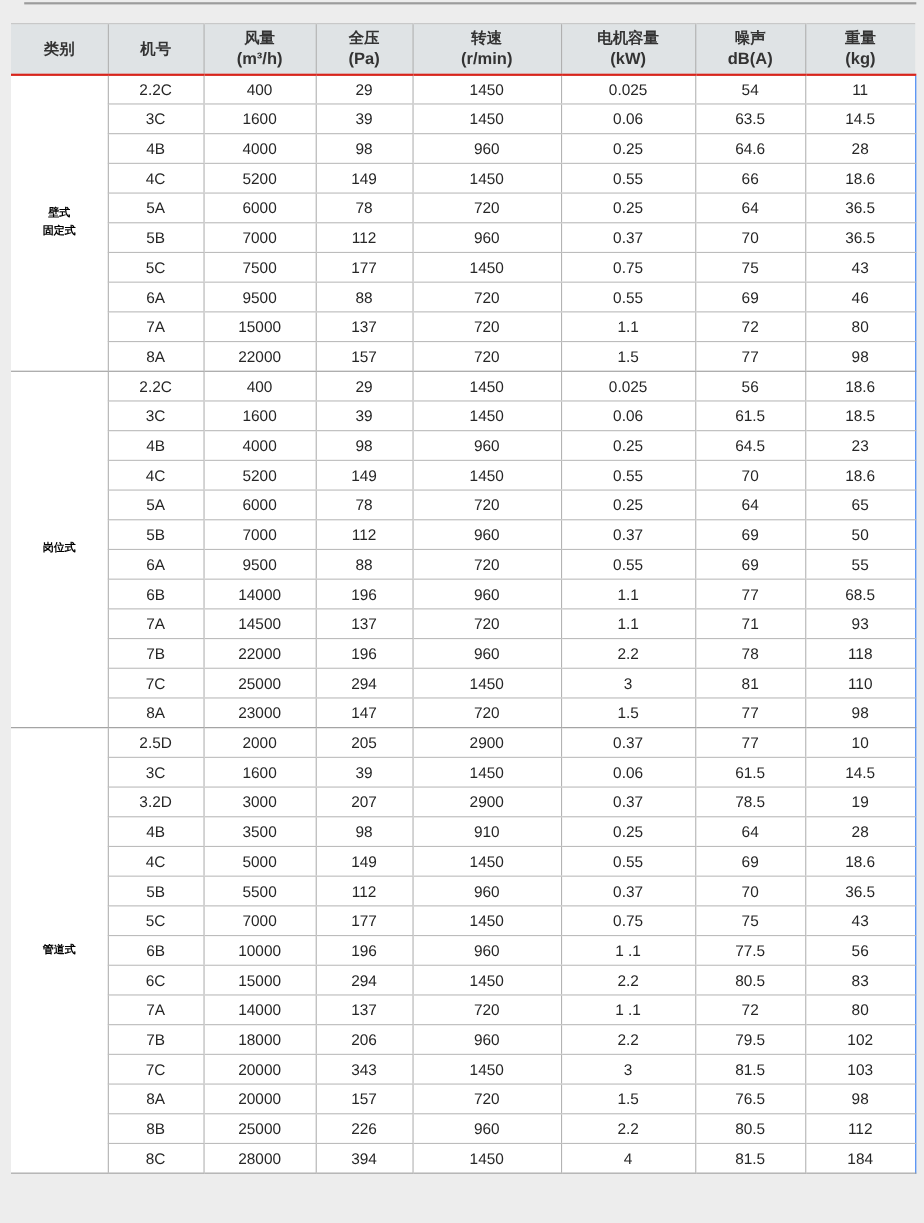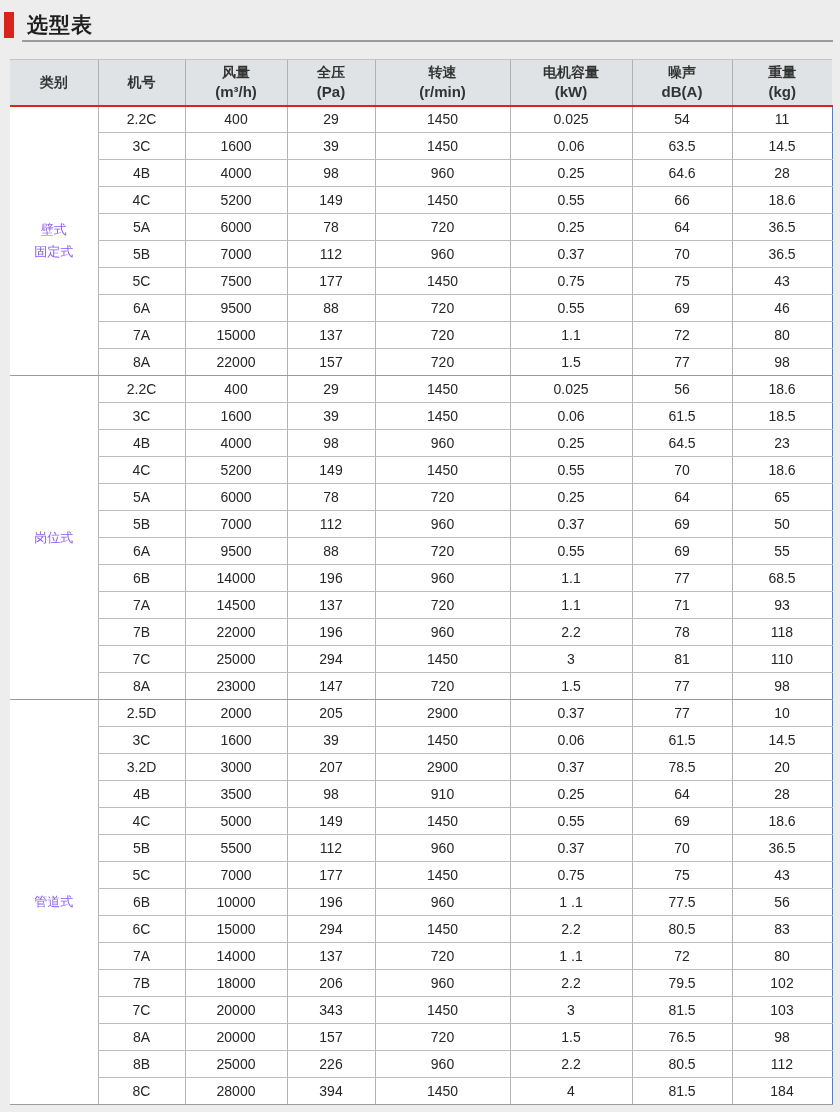--- a/index.html
+++ b/index.html
@@ -36,35 +36,31 @@
     height:27px; padding:0;
     background:#ffffff;
     text-align:center; vertical-align:middle;
     font-size:14px; color:#262626;
     border-bottom:1px solid var(--row-line);
     border-left:1px solid #b3b3b3;
   }
   tbody tr td:last-child { border-right:1px solid #3b82f6; }
   tbody td.cat {
     border-left:none;
-    font-size:13px; font-weight:normal; color:#8b5cf6;
+    font-size:10px; font-weight:bold; color:#000000;
     white-space:pre-line; line-height:1.65;
     border-bottom:1px solid var(--group-line);
   }
   tbody td.grp-end { border-bottom:1px solid var(--group-line); }
 </style>
 </head>
 <body>
 
 <div class="page">
 
-  <header class="title-row">
-    <span class="red-bar"></span>
-    <h1 class="title">选型表</h1>
-  </header>
   <div class="title-underline"></div>
 
   <table class="sel">
     <colgroup>
       <col style="width:88px">
         <col style="width:87px">
         <col style="width:102px">
         <col style="width:88px">
       <col style="width:135px">
         <col style="width:122px">
@@ -328,21 +324,21 @@
           <td>61.5</td>
           <td>14.5</td>
         </tr>
         <tr>
           <td>3.2D</td>
           <td>3000</td>
           <td>207</td>
           <td>2900</td>
           <td>0.37</td>
           <td>78.5</td>
-          <td>20</td>
+          <td>19</td>
         </tr>
         <tr>
           <td>4B</td>
           <td>3500</td>
           <td>98</td>
           <td>910</td>
           <td>0.25</td>
           <td>64</td>
           <td>28</td>
         </tr>

